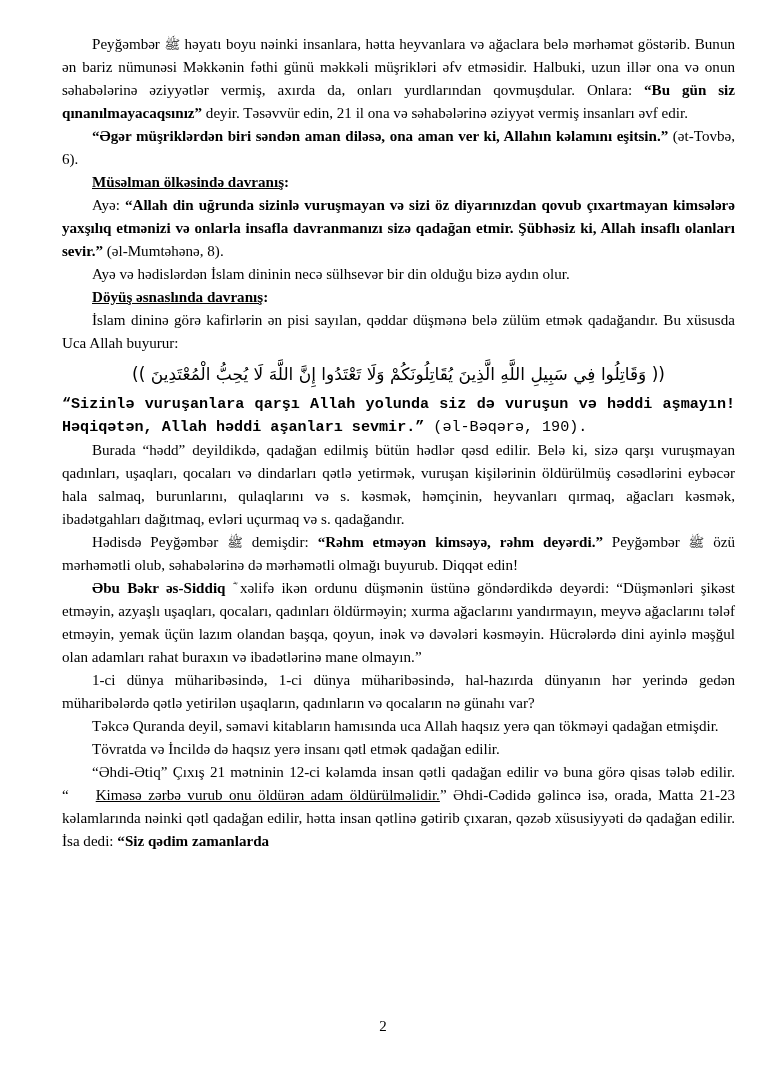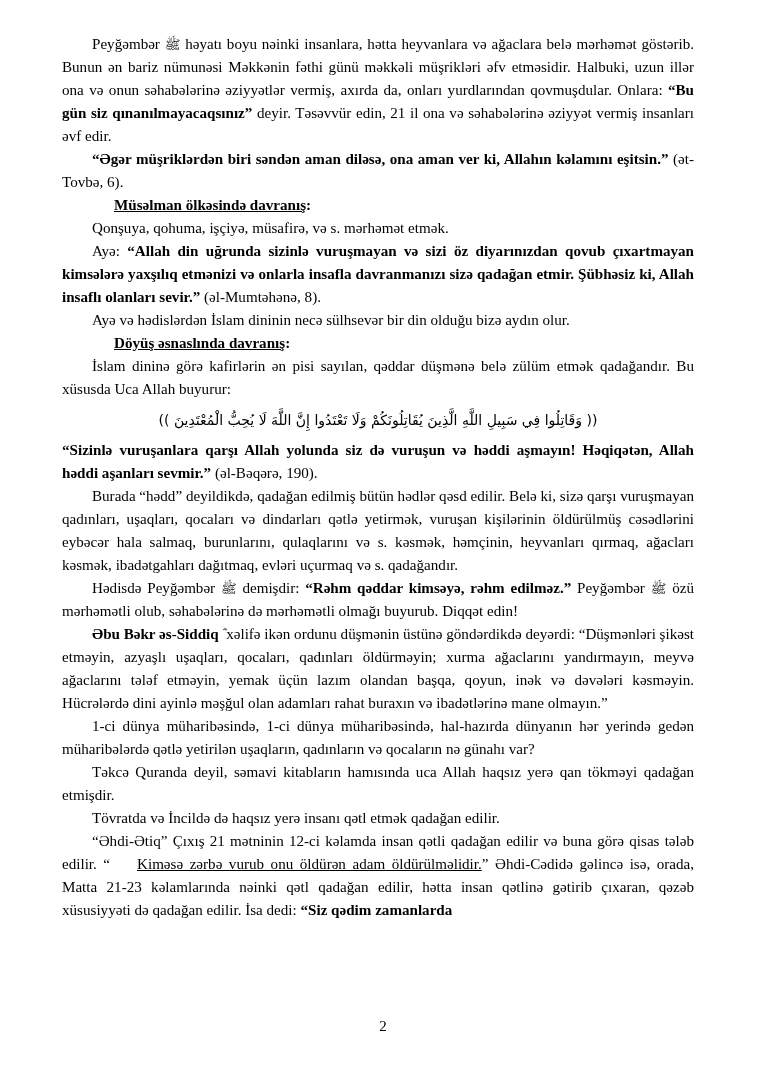--- a/index.html
+++ b/index.html
@@ -12,57 +12,57 @@
     height: 1078px;
     font-family: "Liberation Serif", "DejaVu Serif", serif;
     color: #000000;
     overflow: hidden;
   }
   .page {
     position: relative;
     width: 766px;
     height: 1078px;
     box-sizing: border-box;
-    padding: 33px 72px 0 62px;
+    padding: 33px 31px 0 62px;
   }
   .body-text {
     font-size: 15.1px;
     line-height: 23.0px;
     text-align: justify;
     text-justify: inter-word;
     hyphens: manual;
   }
   p {
     margin: 0;
   }
   .indent {
     text-indent: 30px;
   }
   .noindent {
     text-indent: 0;
+    font-family: Liberation Mono, monospace;
   }
   b, .b {
     font-weight: bold;
   }
   .u {
     text-decoration: underline;
     margin-left: 27px;
   }
   .head {
     font-weight: bold;
     text-indent: 30px;
   }
   .head .ulabel {
     text-decoration: underline;
-    margin-left: 22px;
   }
   .arabic-line {
     text-align: center;
     font-family: "DejaVu Sans", "Liberation Serif", serif;
-    font-size: 14px;
+    font-size: 17px;
     line-height: 34px;
     direction: rtl;
     unicode-bidi: bidi-override;
     margin: 2px 0 2px 0;
     white-space: nowrap;
   }
   .arabic-line .inner {
     direction: rtl;
     unicode-bidi: embed;
   }
@@ -87,38 +87,37 @@
 <div class="page">
 
   <div class="body-text">
 
     <p class="indent"><span>Peyğəmbər </span><span class="sym">ﷺ</span><span> həyatı boyu nəinki insanlara, hətta heyvanlara və ağaclara belə mərhəmət göstərib.  Bunun ən bariz nümunəsi Məkkənin fəthi günü məkkəli müşrikləri əfv etməsidir. Halbuki, uzun illər ona və onun səhabələrinə əziyyətlər vermiş, axırda da, onları yurdların­dan qovmuşdular. Onlara: </span><b>“Bu gün siz qınanılmayacaqsınız”</b><span> deyir. Təsəvvür edin, 21 il ona və səhabələrinə əziyyət vermiş insanları əvf edir.</span></p>
 
     <p class="indent"><b>“Əgər müşriklərdən biri səndən aman diləsə, ona aman ver ki, Allahın kəlamını eşitsin.”</b><span> (ət-Tovbə, 6).</span></p>
 
     <p class="head"><span class="ulabel">Müsəlman ölkəsində davranış</span><span>:</span></p>
 
-    <p class="indent"><span>Qonşuya, qohuma, işçiyə, müsafirə, və s. mərhəmət etmək.</span></p>
 
     <p class="indent"><span>Ayə: </span><b>“Allah din uğrunda sizinlə vuruşmayan və sizi öz diyarınızdan qovub çıxart­mayan kimsələrə yaxşılıq etmənizi və onlarla insafla davranmanızı sizə qadağan etmir. Şübhəsiz ki, Allah insaflı olanları sevir.”</b><span> (əl-Mumtəhənə, 8).</span></p>
 
 
     <p class="indent"><span>Ayə və hədislərdən İslam dininin necə sülhsevər bir din olduğu bizə aydın olur.</span></p>
 
     <p class="head"><span class="ulabel">Döyüş əsnaslında davranış</span><span>:</span></p>
 
     <p class="indent"><span>İslam dininə görə kafirlərin ən pisi sayılan, qəddar düşmənə belə zülüm etmək qadağandır. Bu xüsusda Uca Allah buyurur:</span></p>
 
     <div class="arabic-line"><span class="inner">(( وَقَاتِلُوا فِي سَبِيلِ اللَّهِ الَّذِينَ يُقَاتِلُونَكُمْ وَلَا تَعْتَدُوا إِنَّ اللَّهَ لَا يُحِبُّ الْمُعْتَدِينَ ))</span></div>
 
     <p class="noindent"><b>“Sizinlə vuruşanlara qarşı Allah yolunda siz də vuruşun və həddi aşmayın! Həqi­qətən, Allah həddi aşanları sevmir.”</b><span> (əl-Bəqərə, 190).</span></p>
 
     <p class="indent"><span>Burada “hədd” deyildikdə, qadağan edilmiş bütün hədlər qəsd edilir. Belə ki, sizə qarşı vuruşmayan qadınları, uşaqları, qocaları və dindarları qətlə yetirmək, vuruşan kişilərinin öldürülmüş cəsədlərini eybəcər hala salmaq, burunlarını, qulaqlarını və s. kəsmək, həm­çinin, heyvanları qırmaq, ağacları kəsmək, ibadətgahları dağıtmaq, evləri uçurmaq və s. qadağandır.</span></p>
 
-    <p class="indent"><span>Hədisdə Peyğəmbər </span><span class="sym">ﷺ</span><span> demişdir: </span><b>“Rəhm qəddar kimsəyə, rəhm edilməz.”</b><span> Peyğəm­bər </span><span class="sym">ﷺ</span><span> özü mərhəmətli olub, səhabələrinə də mərhəmətli olmağı buyurub. Diqqət edin!</span></p>
+    <p class="indent"><span>Hədisdə Peyğəmbər </span><span class="sym">ﷺ</span><span> demişdir: </span><b>“Rəhm etməyən kimsəyə, rəhm deyərdi.”</b><span> Peyğəm­bər </span><span class="sym">ﷺ</span><span> özü mərhəmətli olub, səhabələrinə də mərhəmətli olmağı buyurub. Diqqət edin!</span></p>
 
     <p class="indent"><b>Əbu Bəkr əs-Siddiq</b> <span class="sym">ؓ</span><span> xəlifə ikən ordunu düşmənin üstünə göndərdikdə deyərdi: “Düş­mənləri şikəst etməyin, azyaşlı uşaqları, qocaları, qadınları öldürməyin; xurma ağaclarını yandırmayın, meyvə ağaclarını tələf etməyin, yemak üçün lazım olandan başqa, qoyun, inək və dəvələri kəsməyin. Hücrələrdə dini ayinlə məşğul olan adamları rahat buraxın və ibadət­lərinə mane olmayın.”</span></p>
 
     <p class="indent"><span>1-ci dünya müharibəsində, 1-ci dünya müharibəsində, hal-hazırda dünyanın hər yerində gedən müharibələrdə qətlə yetirilən uşaqların, qadınların və qocaların nə günahı var?</span></p>
 
     <p class="indent"><span>Təkcə Quranda deyil, səmavi kitabların hamısında uca Allah haqsız yerə qan tökməyi qadağan etmişdir.</span></p>
 
     <p class="indent"><span>Tövratda və İncildə də haqsız yerə insanı qətl etmək qadağan edilir.</span></p>
 
     <p class="indent"><span>“Əhdi-Ətiq” Çıxış 21 mətninin 12-ci kəlamda insan qətli qadağan edilir və buna görə qisas tələb edilir. “</span><span class="u">Kiməsə zərbə vurub onu öldürən adam öldürülməlidir.</span><span>” Əhdi-Cədidə gəlincə isə, orada, Matta 21-23 kəlamlarında nəinki qətl qadağan edilir, hətta insan qətlinə gətirib çıxaran, qəzəb xüsusiyyəti də qadağan edilir. İsa dedi: </span><b>“Siz qədim zamanlarda</b></p>

